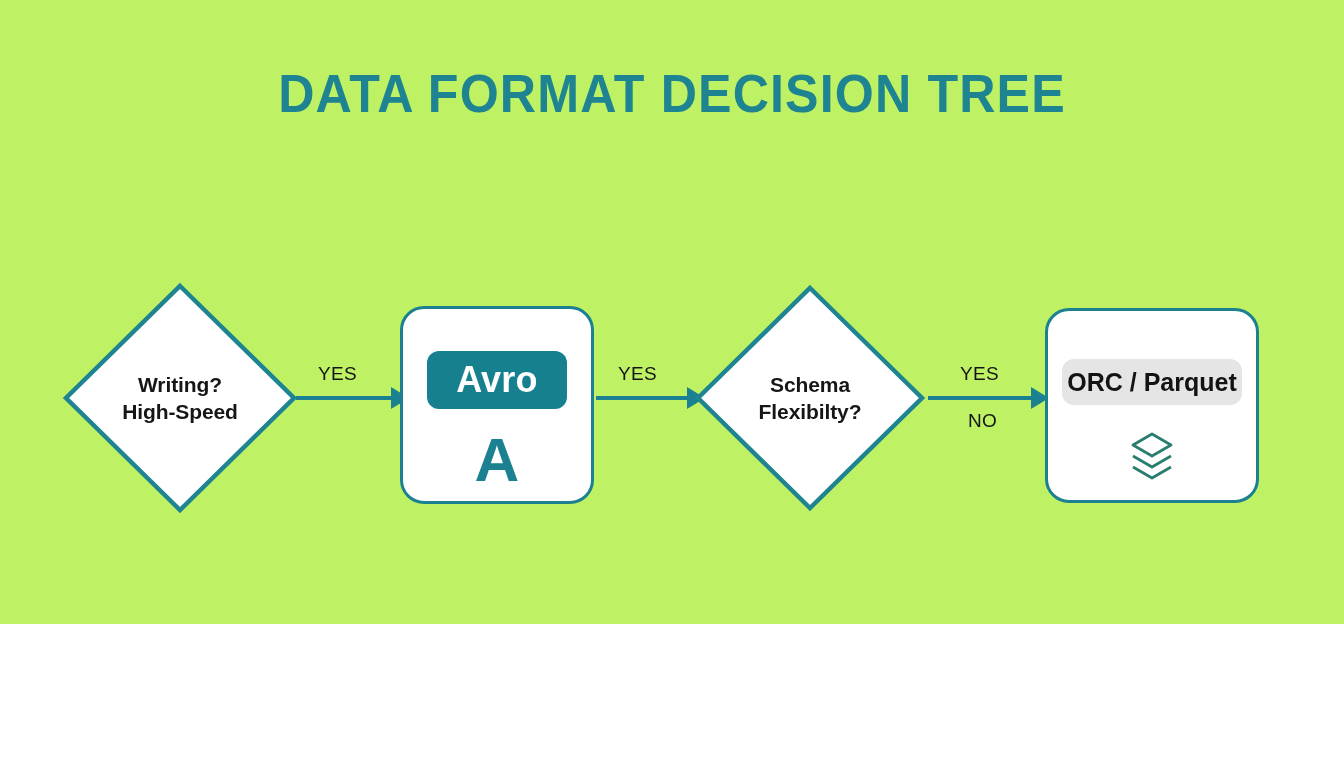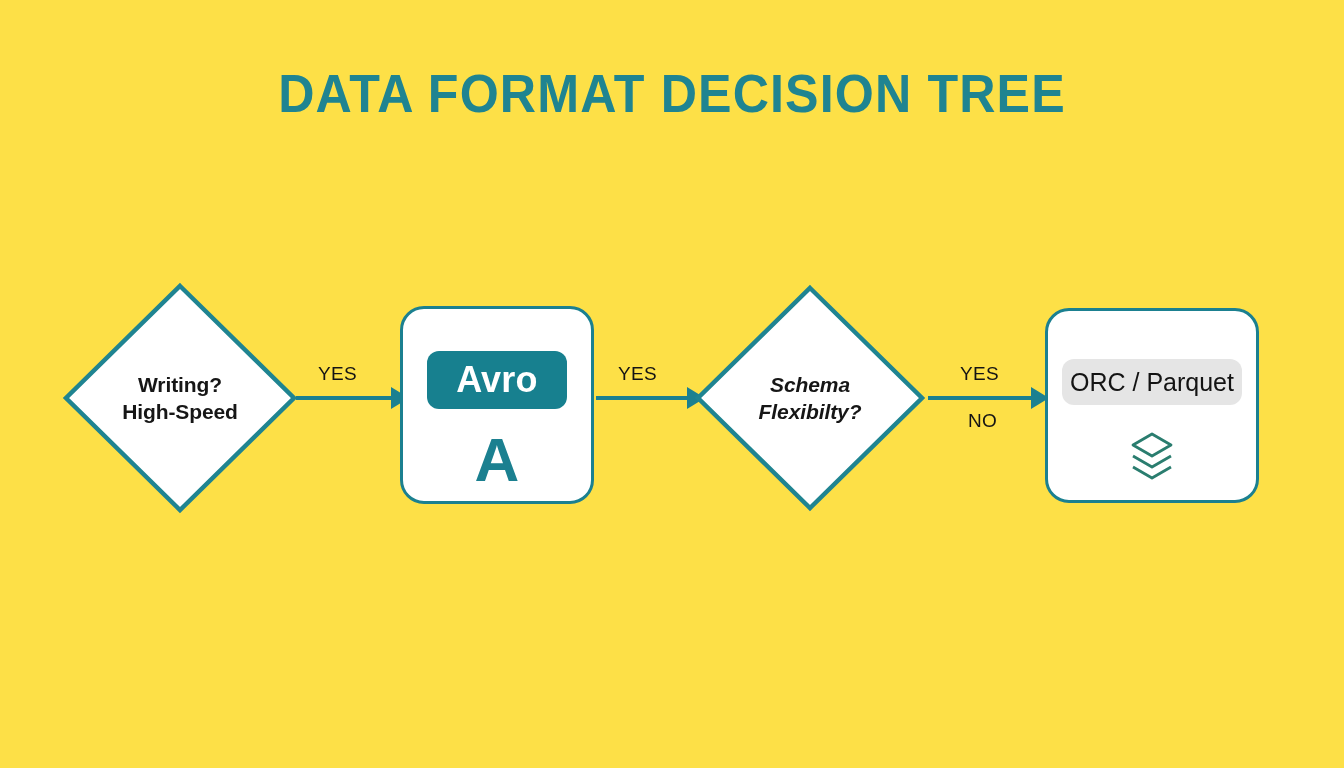--- a/index.html
+++ b/index.html
@@ -11,22 +11,22 @@
   body {
     width: 1344px;
     height: 768px;
     font-family: "Liberation Sans", sans-serif;
     -webkit-font-smoothing: antialiased;
     overflow: hidden;
   }
   #canvas {
     position: relative;
     width: 1344px;
-    height: 768px;
-    background: #fde047;
+    height: 624px;
+    background: #bef264;
   }
 
   
   .title {
     position: absolute;
     left: 0;
     top: 62px;
     width: 1344px;
     text-align: center;
     font-family: "Liberation Sans", sans-serif;
@@ -103,21 +103,21 @@
     background: #17808f;
     color: #ffffff;
     font-size: 36px;
     font-weight: 700;
     letter-spacing: 0.2px;
   }
   .chip-gray {
     background: #e5e5e5;
     color: #131313;
     font-size: 25px;
-    font-weight: 400;
+    font-weight: 700;
     letter-spacing: 0px;
   }
   .glyph-a {
     position: absolute;
     left: 50%;
     transform: translateX(-50%);
     font-size: 62px;
     font-weight: 700;
     color: #1b8090;
     line-height: 1;
@@ -194,21 +194,21 @@
   </div>
 
   <div class="connector" style="left:596px; top:368px; width:110px;">
     <svg width="110" height="60">
       <line x1="0" y1="30" x2="92" y2="30" stroke="#1b8090" stroke-width="4"></line>
       <polygon points="91,19 109,30 91,41" fill="#1b8090"></polygon>
     </svg>
     <span class="edge-label" style="left:22px; top:-5px;">YES</span>
   </div>
 
-  <div class="node diamond" style="left:694px; top:284px; width:232px; height:228px;font-style:italic;">
+  <div class="node diamond" style="left:694px; top:284px; width:232px; height:228px;">
     <svg viewBox="0 0 232 228">
       <polygon points="116,4 228,114 116,224 4,114" fill="#ffffff" stroke="#1f8491" stroke-width="4.5" stroke-linejoin="miter"></polygon>
     </svg>
 
     <span class="icon-top" style="top:28px;">
       <svg width="52" height="48" viewBox="0 0 52 48">
         <g fill="none" stroke="#1d6f74" stroke-width="2.6">
           <circle cx="19" cy="18" r="9.5"></circle>
           <circle cx="19" cy="18" r="4"></circle>
           <path d="M19 5.5 v4 M19 26.5 v4 M6.5 18 h4 M27.5 18 h4

